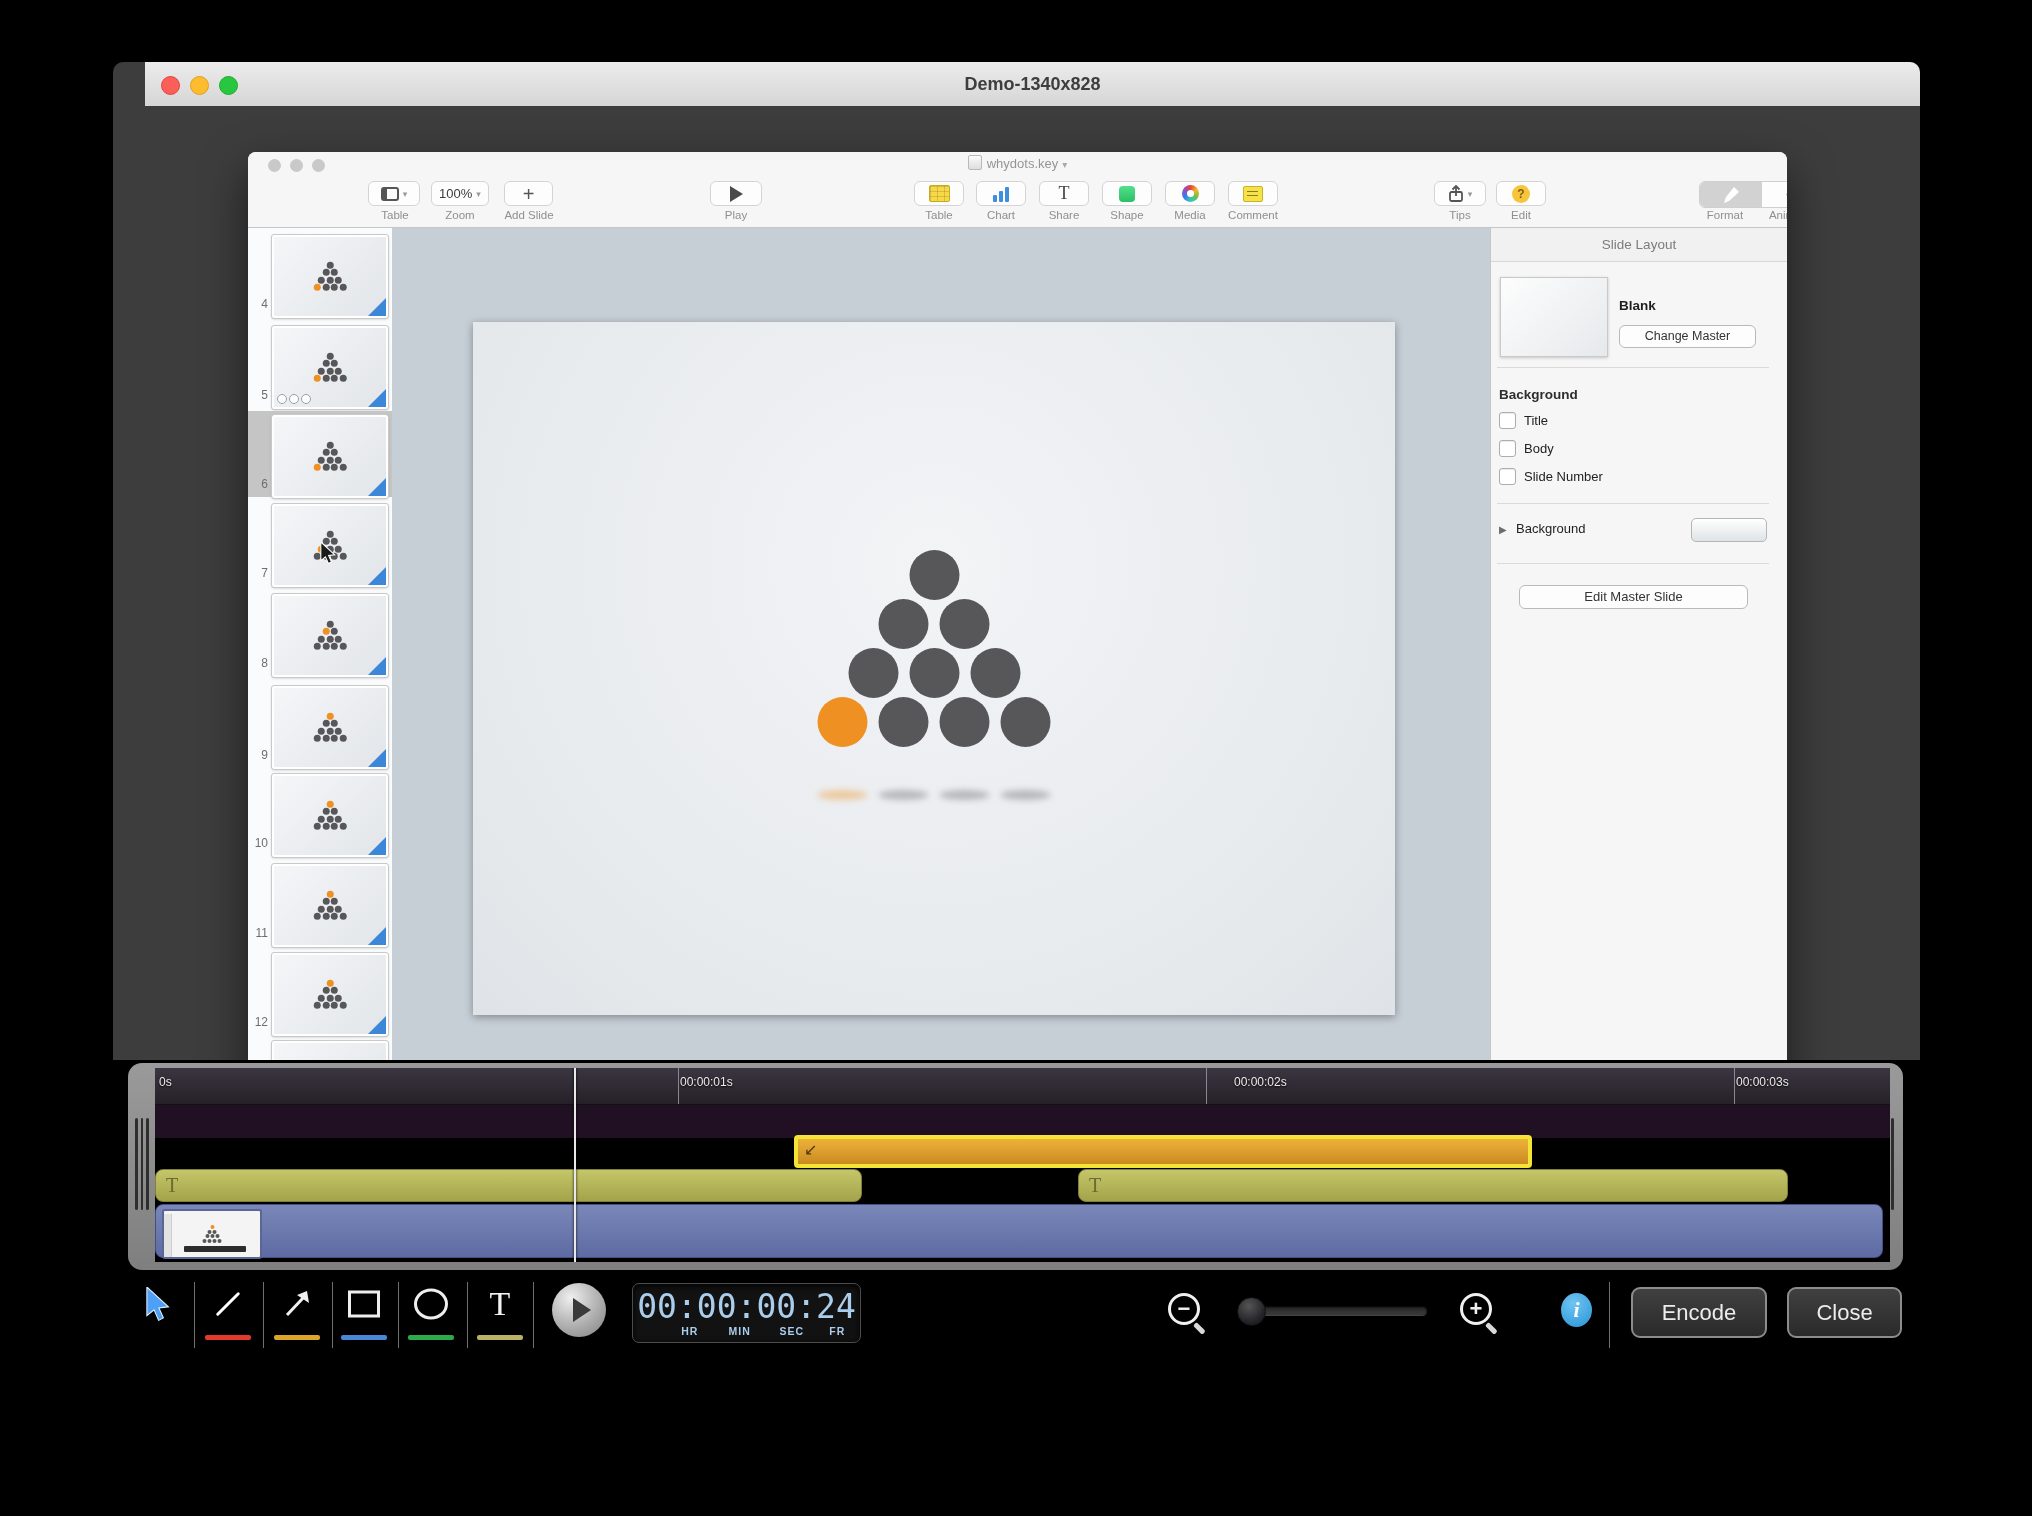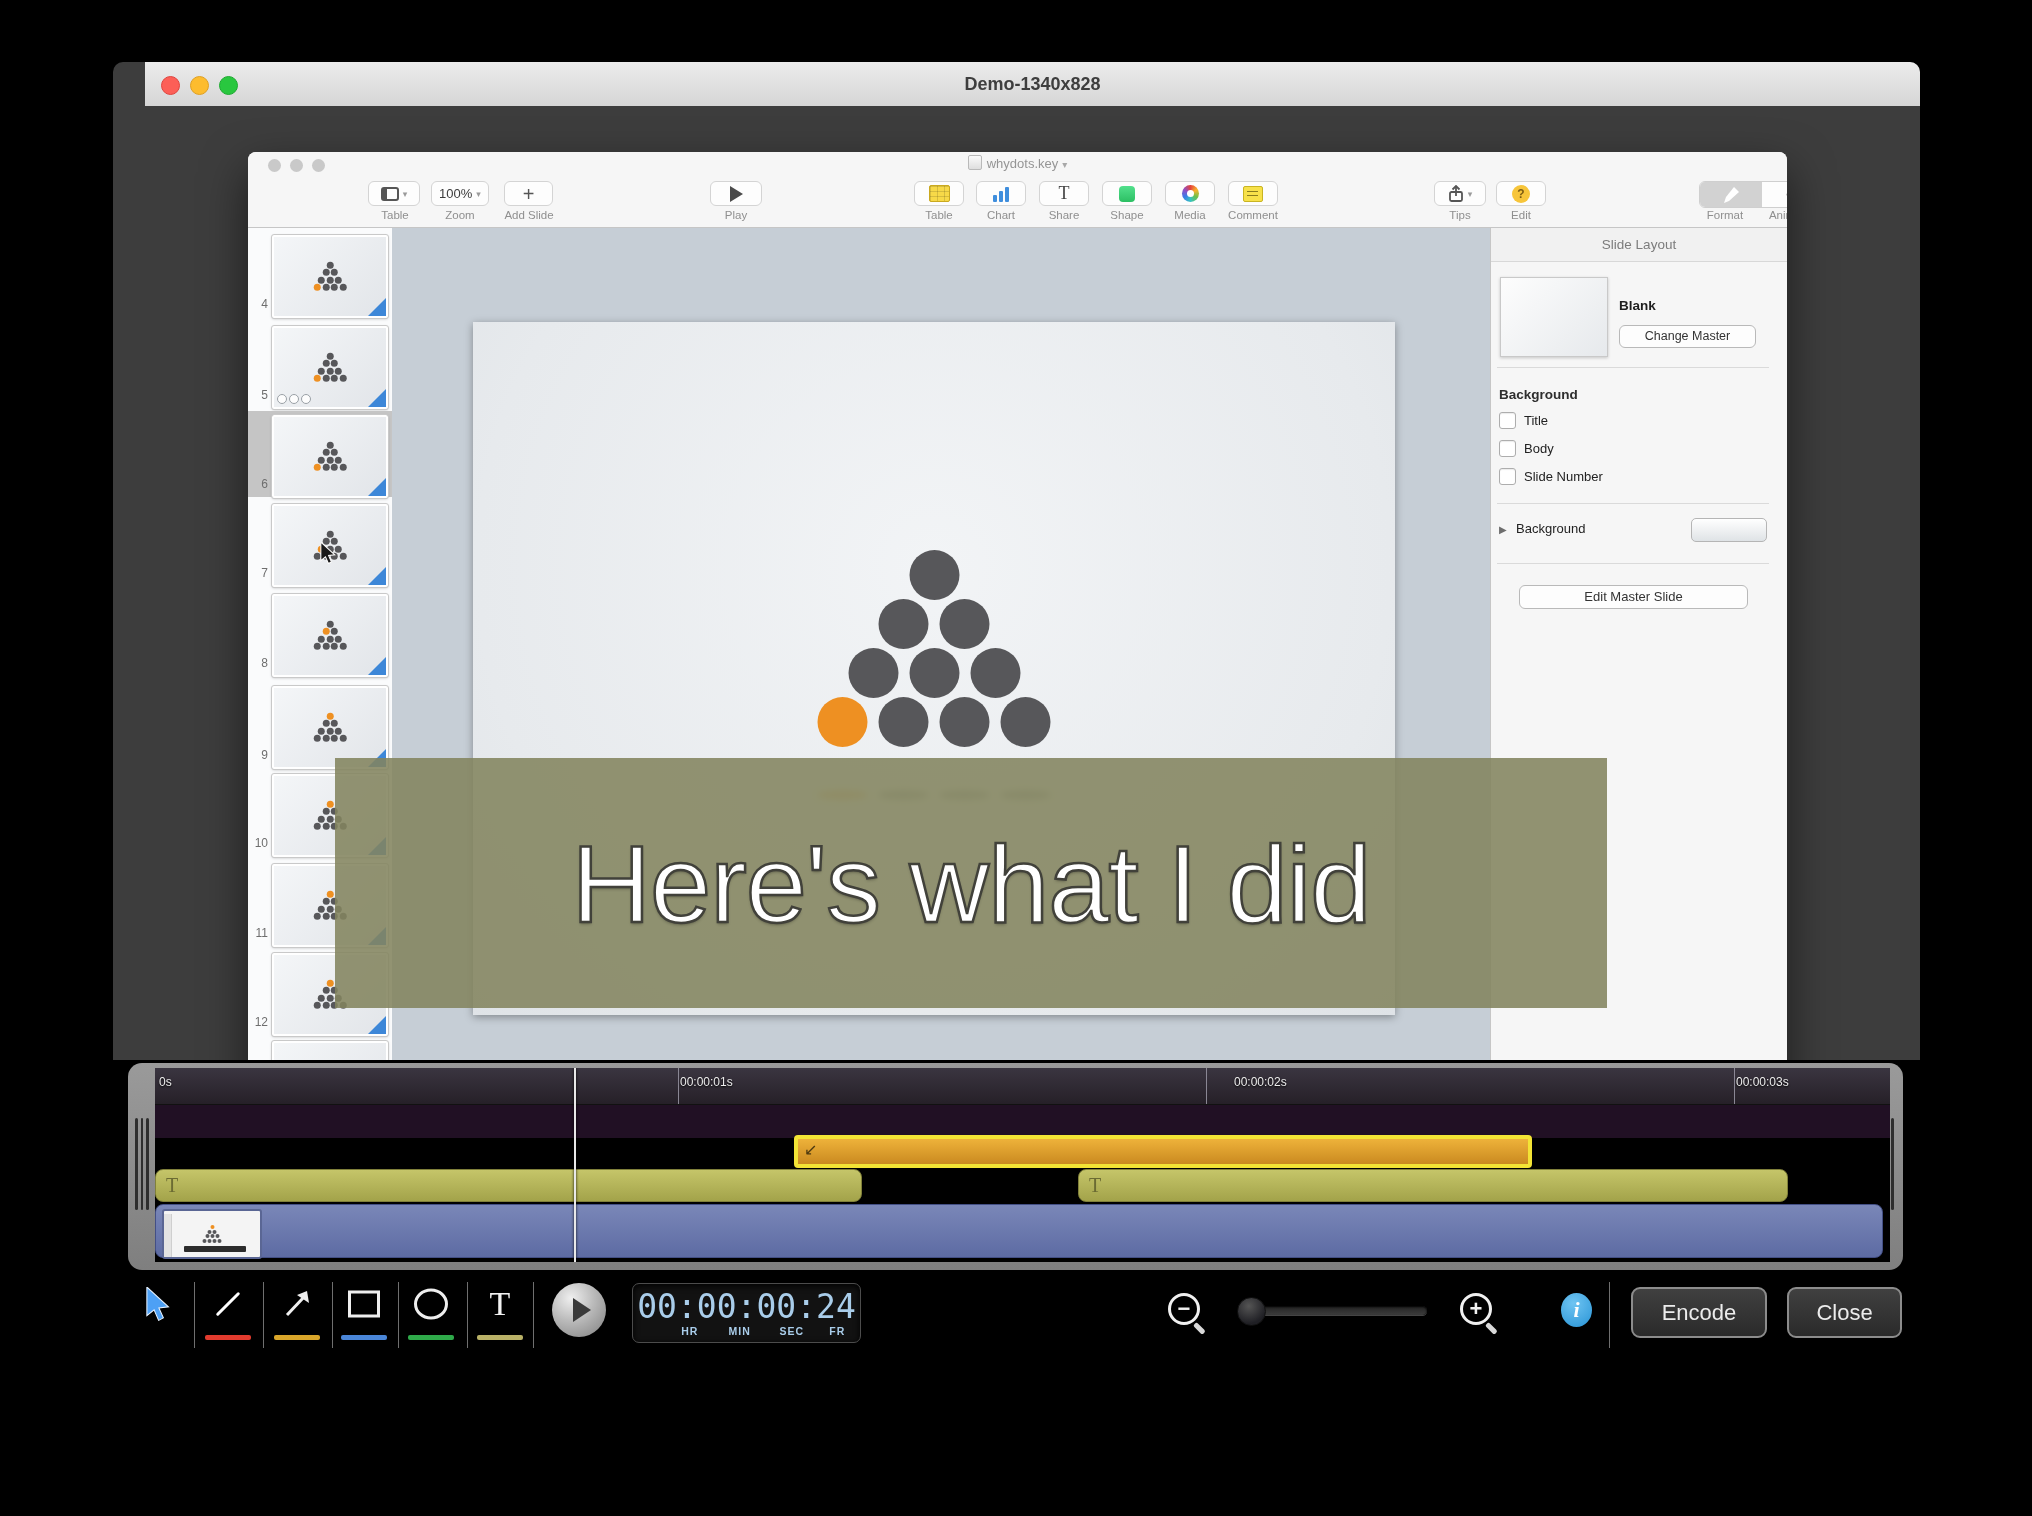--- a/index.html
+++ b/index.html
@@ -576,23 +576,20 @@
             <div class="bg-row-label" style="top:293px">Background</div>
             <div class="color-well" style="top:290px"></div>
             <div class="divider" style="top:335px"></div>
             <div class="abs btn-light edit-master">Edit Master Slide</div>
           </div>
         </div>
       </div>
     </div>
   </div>
 
-  <div class="abs banner">
-    <span>Here's what I did</span>
-  </div>
 
   <div class="abs tl-panel">
     <div class="tl-grip grip-l">
         <i></i>
         <i></i>
         <i></i>
       </div>
     <div class="tl-grip grip-r">
         <i></i>
         <i></i>

